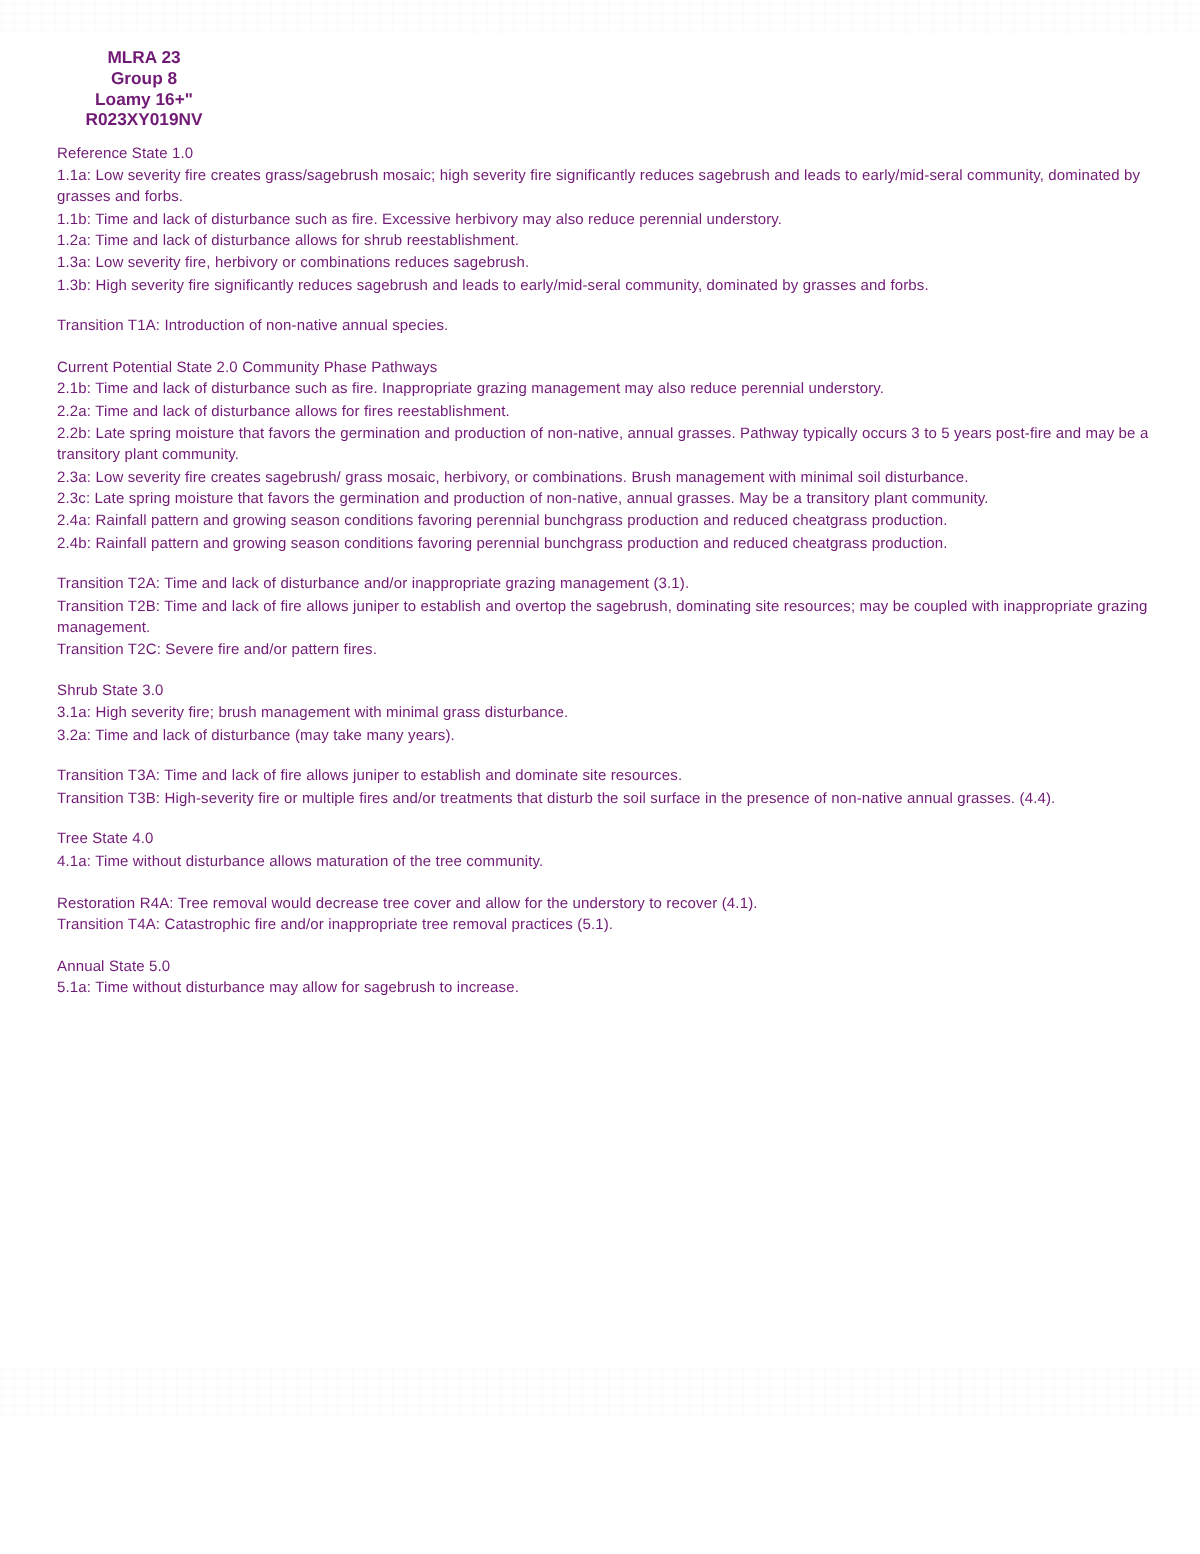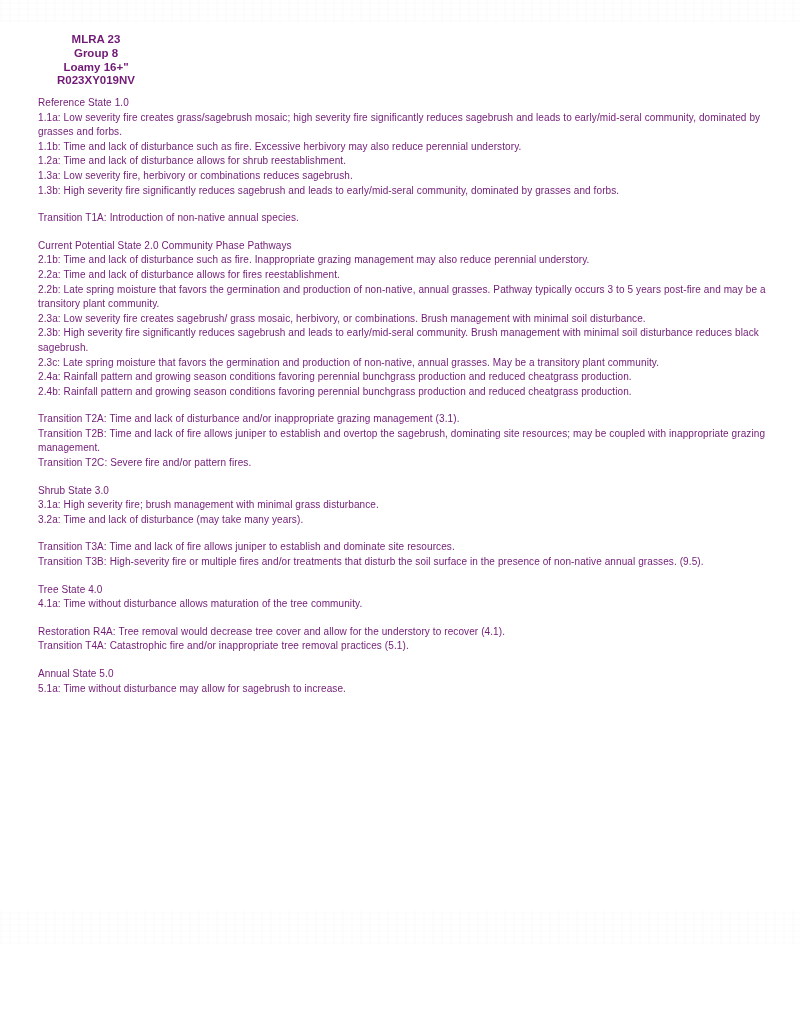--- a/index.html
+++ b/index.html
@@ -81,38 +81,37 @@
       </div>
       <div class="section">
         <div class="line">Transition T1A: Introduction of non-native annual species.</div>
       </div>
       <div class="section">
         <div class="line">Current Potential State 2.0 Community Phase Pathways</div>
         <div class="line">2.1b: Time and lack of disturbance such as fire. Inappropriate grazing management may also reduce perennial understory.</div>
         <div class="line">2.2a: Time and lack of disturbance allows for fires reestablishment.</div>
         <div class="line">2.2b: Late spring moisture that favors the germination and production of non-native, annual grasses. Pathway typically occurs 3 to 5 years post-fire and may be a transitory plant community.</div>
         <div class="line">2.3a: Low severity fire creates sagebrush/ grass mosaic, herbivory, or combinations. Brush management with minimal soil disturbance.</div>
-        <div class="line">2.3b: High severity fire significantly reduces sagebrush and leads to early/mid-seral community. Brush management with minimal soil disturbance reduces black sagebrush.</div>
         <div class="line">2.3c: Late spring moisture that favors the germination and production of non-native, annual grasses. May be a transitory plant community.</div>
         <div class="line">2.4a: Rainfall pattern and growing season conditions favoring perennial bunchgrass production and reduced cheatgrass production.</div>
         <div class="line">2.4b: Rainfall pattern and growing season conditions favoring perennial bunchgrass production and reduced cheatgrass production.</div>
       </div>
       <div class="section">
         <div class="line">Transition T2A: Time and lack of disturbance and/or inappropriate grazing management (3.1).</div>
         <div class="line">Transition T2B: Time and lack of fire allows juniper to establish and overtop the sagebrush, dominating site resources; may be coupled with inappropriate grazing management.</div>
         <div class="line">Transition T2C: Severe fire and/or pattern fires.</div>
       </div>
       <div class="section">
         <div class="line">Shrub State 3.0</div>
         <div class="line">3.1a: High severity fire; brush management with minimal grass disturbance.</div>
         <div class="line">3.2a: Time and lack of disturbance (may take many years).</div>
       </div>
       <div class="section">
         <div class="line">Transition T3A: Time and lack of fire allows juniper to establish and dominate site resources.</div>
-        <div class="line">Transition T3B: High-severity fire or multiple fires and/or treatments that disturb the soil surface in the presence of non-native annual grasses. (9.5).</div>
+        <div class="line">Transition T3B: High-severity fire or multiple fires and/or treatments that disturb the soil surface in the presence of non-native annual grasses. (4.4).</div>
       </div>
       <div class="section">
         <div class="line">Tree State 4.0</div>
         <div class="line">4.1a: Time without disturbance allows maturation of the tree community.</div>
       </div>
       <div class="section">
         <div class="line">Restoration R4A: Tree removal would decrease tree cover and allow for the understory to recover (4.1).</div>
         <div class="line">Transition T4A: Catastrophic fire and/or inappropriate tree removal practices (5.1).</div>
       </div>
       <div class="section">

